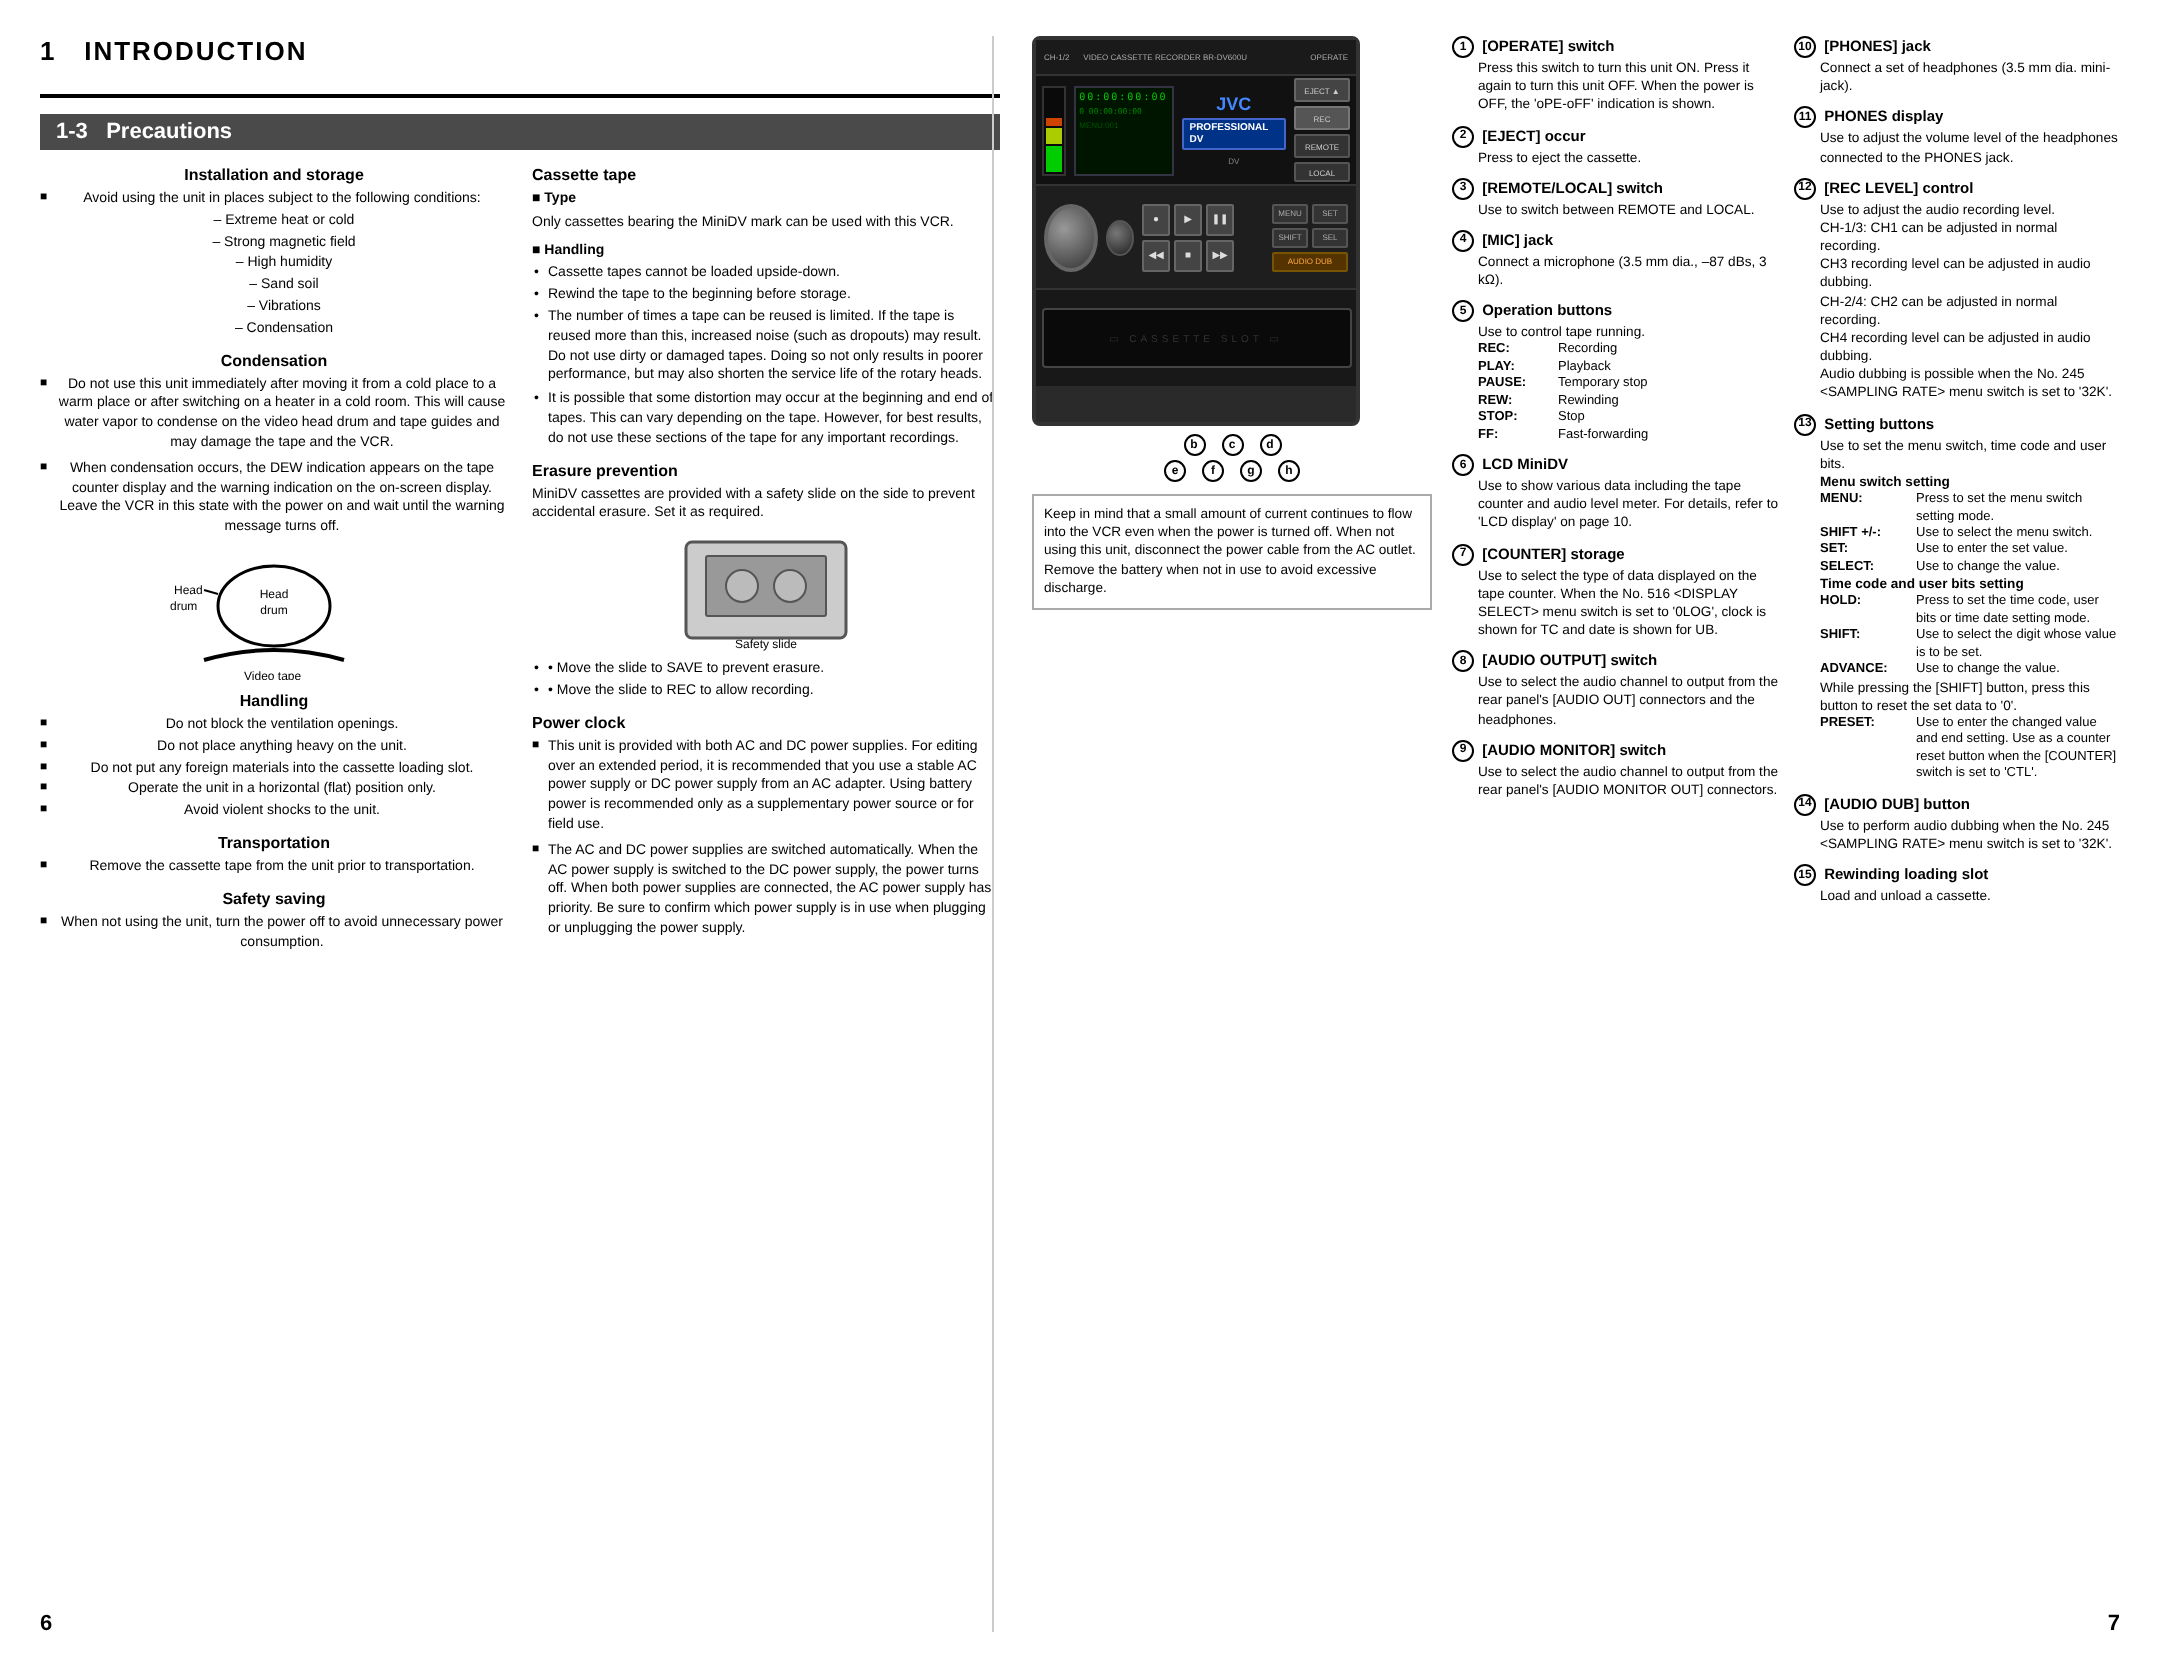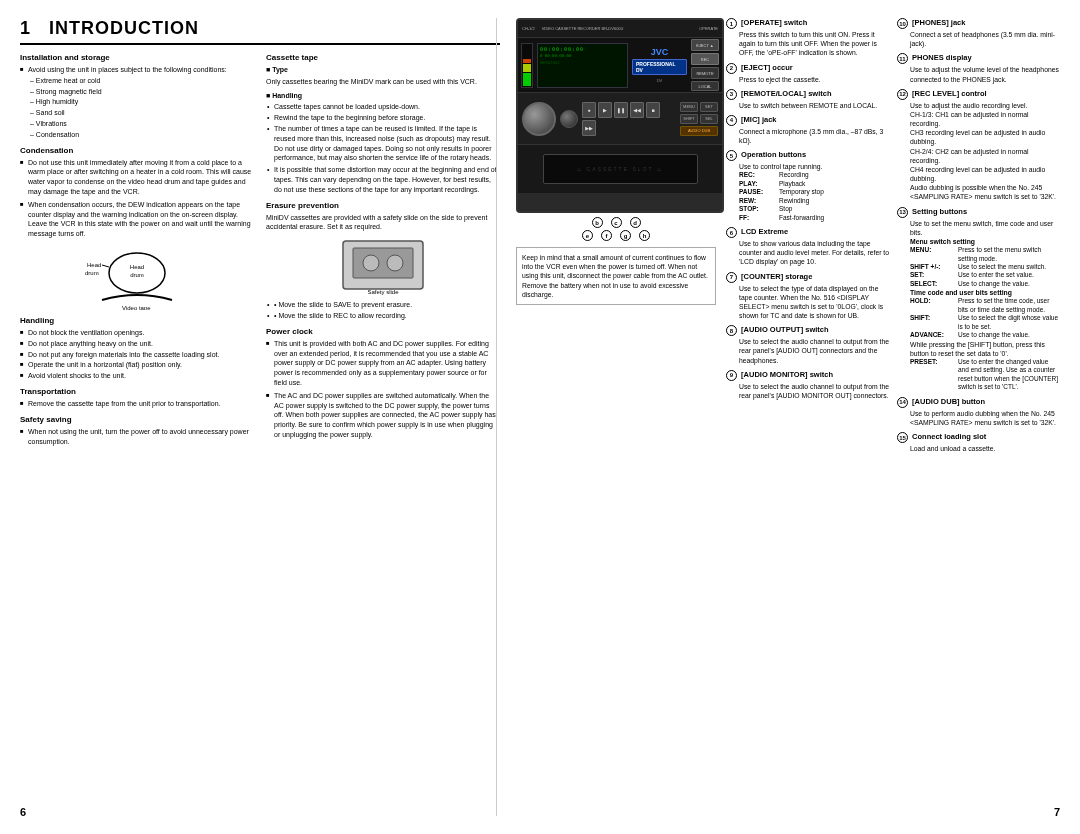--- a/index.html
+++ b/index.html
@@ -27,25 +27,25 @@
       flex-shrink: 0;
     }
 
     
     .right-col {
       flex: 1;
     }
 
     
     .section-header-1 {
-      font-size: 18px;
+      font-size: 13px;
       font-weight: bold;
       letter-spacing: 1px;
       border-bottom: 2px solid #000;
-      padding-bottom: 4px;
+      padding-bottom: 14px;
       margin-bottom: 8px;
       text-transform: uppercase;
     }
 
     .section-header-2 {
       background: #4a4a4a;
       color: #fff;
       font-size: 11px;
       font-weight: bold;
       padding: 3px 8px;
@@ -53,20 +53,21 @@
     }
 
     
     .precautions-content {
       display: flex;
       gap: 12px;
     }
 
     .precautions-left {
       flex: 1;
+      text-align: center;
     }
 
     .precautions-right {
       flex: 1;
     }
 
     .sub-section-title {
       font-size: 8px;
       font-weight: bold;
       margin-bottom: 3px;
@@ -141,21 +142,21 @@
       gap: 10px;
     }
 
     .panel-image-area {
       width: 200px;
       flex-shrink: 0;
     }
 
     
     .vcr-panel {
-      width: 208px;
+      width: 164px;
       height: 195px;
       border: 2px solid #333;
       background: #2a2a2a;
       border-radius: 4px;
       position: relative;
       overflow: visible;
     }
 
     
     .descriptions-panel {
@@ -236,20 +237,25 @@
 <div class="page">
 
   <div class="left-col">
 
     <div class="section-header-1">
       <span>1</span>
       &nbsp;
       <span>INTRODUCTION</span>
     </div>
 
+    <div class="section-header-2">
+      <span>1-3</span>
+      &nbsp;
+      <span>Precautions</span>
+    </div>
 
     <div class="precautions-content">
 
       <div class="precautions-left">
 
         <div class="sub-section-title">Installation and storage</div>
         <div class="bullet-item">
           <span>Avoid using the unit in places subject to the following conditions:</span>
         </div>
         <div class="indent-text">– Extreme heat or cold</div>
@@ -499,21 +505,21 @@
               </div>
             <div class="desc-operation-row">
                 <span class="op-label">FF:</span>
                 <span>Fast-forwarding</span>
               </div>
           </div>
 
           <div class="desc-item">
             <div class="desc-item-title">
               <span class="num-badge">6</span>
-              <span>LCD Extreme</span>
+              <span>LCD MiniDV</span>
             </div>
             <div class="desc-item-body">Use to show various data including the tape counter and audio level meter. For details, refer to 'LCD display' on page 10.</div>
           </div>
 
           <div class="desc-item">
             <div class="desc-item-title">
               <span class="num-badge">7</span>
               <span>[COUNTER] storage</span>
             </div>
             <div class="desc-item-body">Use to select the type of data displayed on the tape counter. When the No. 516 &lt;DISPLAY SELECT&gt; menu switch is set to '0LOG', clock is shown for TC and date is shown for UB.</div>
@@ -612,21 +618,21 @@
             <div class="desc-item-title">
               <span class="num-badge">14</span>
               <span>[AUDIO DUB] button</span>
             </div>
             <div class="desc-item-body">Use to perform audio dubbing when the No. 245 &lt;SAMPLING RATE&gt; menu switch is set to '32K'.</div>
           </div>
 
           <div class="desc-item">
             <div class="desc-item-title">
               <span class="num-badge">15</span>
-              <span>Connect loading slot</span>
+              <span>Rewinding loading slot</span>
             </div>
             <div class="desc-item-body">Load and unload a cassette.</div>
           </div>
         </div>
       </div>
     </div>
 
     <div style="position:absolute; bottom:16px; right:20px; font-size:11px; font-weight:bold;">7</div>
   </div>
 </div>

